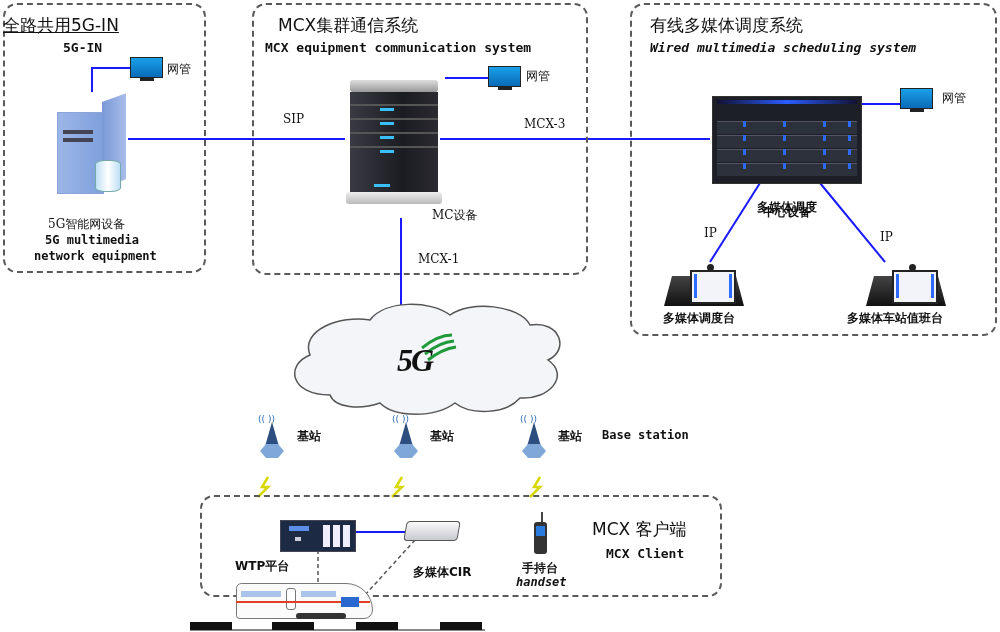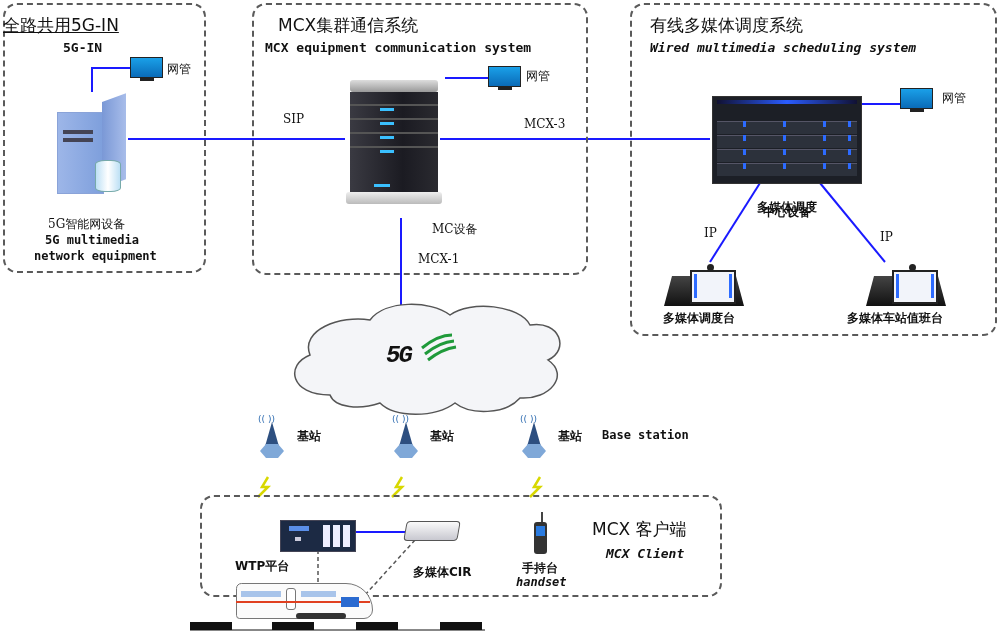--- a/index.html
+++ b/index.html
@@ -108,21 +108,21 @@
   <div style="position:absolute; left:0; top:38px; width:88px; height:2px; background:#555;"></div>
   <div style="position:absolute; left:0; top:52px; width:88px; height:2px; background:#555;"></div>
   <div style="position:absolute; left:0; top:66px; width:88px; height:2px; background:#555;"></div>
   <div style="position:absolute; left:30px; top:28px; width:14px; height:3px; background:#3ac0ff;"></div>
   <div style="position:absolute; left:30px; top:42px; width:14px; height:3px; background:#3ac0ff;"></div>
   <div style="position:absolute; left:30px; top:56px; width:14px; height:3px; background:#3ac0ff;"></div>
   <div style="position:absolute; left:30px; top:70px; width:14px; height:3px; background:#3ac0ff;"></div>
   <div style="position:absolute; left:24px; top:104px; width:16px; height:3px; background:#3ac0ff;"></div>
   <div style="position:absolute; left:-4px; top:112px; width:96px; height:12px; background:linear-gradient(#eee,#bbb); border-radius:3px;"></div>
 </div>
-<div class="abs lbl" style="left:432px; top:221px;">MC设备</div>
+<div class="abs lbl" style="left:432px; top:207px;">MC设备</div>
 <div class="abs lbl" style="left:418px; top:252px;">MCX-1</div>
 
 <div class="box" style="left:630px; top:3px; width:367px; height:333px;"></div>
 <div class="abs title-cn" style="left:650px; top:14px;text-align:right;">有线多媒体调度系统</div>
 <div class="abs title-en" style="left:650px; top:40px;font-style:italic;">Wired multimedia scheduling system</div>
 
 <div class="abs" style="left:900px; top:88px; width:33px; height:24px;">
   <div style="width:31px; height:19px; background:linear-gradient(#1aa0e8,#0a6bb8); border:1px solid #222;"></div>
   <div style="width:14px; height:3px; background:#222; margin:0 auto;"></div>
 </div>
@@ -158,21 +158,21 @@
 <div class="abs" style="left:866px; top:262px; width:80px; height:44px;">
   <div style="position:absolute; left:0; top:14px; width:80px; height:30px; background:linear-gradient(#444,#111); clip-path:polygon(10% 0,90% 0,100% 100%,0 100%);"></div>
   <div style="position:absolute; left:26px; top:8px; width:42px; height:30px; background:#f2f4fa; border:2px solid #222;">
     <div style="position:absolute; left:2px; top:2px; width:3px; height:24px; background:#2d6bff;"></div>
     <div style="position:absolute; right:2px; top:2px; width:3px; height:24px; background:#2d6bff;"></div>
   </div>
   <div style="position:absolute; left:43px; top:2px; width:7px; height:7px; border-radius:50%; background:#222;"></div>
 </div>
 <div class="abs lbl-b" style="left:847px; top:310px;">多媒体车站值班台</div>
 
-<div class="abs" style="left:386px; top:342px; font-family:Liberation Mono, monospace; font-weight:bold; font-size:24px; font-style:italic; letter-spacing:-2px;">5G</div>
+<div class="abs" style="left:397px; top:342px; font-family:Liberation Serif, serif; font-weight:bold; font-size:32px; font-style:italic; letter-spacing:-2px;">5G</div>
 
 <div class="abs" style="left:258px; top:414px; width:30px; height:50px;">
   <div style="position:absolute; left:0; top:0; font-size:9px; color:#2d6bb0; font-family:'DejaVu Sans',sans-serif;">(( ))</div>
   <div style="position:absolute; left:6px; top:8px; width:0; height:0; border-left:8px solid transparent; border-right:8px solid transparent; border-bottom:28px solid #2d4f80;"></div>
   <div style="position:absolute; left:2px; top:30px; width:24px; height:14px; background:#7fa8d8; clip-path:polygon(25% 0,75% 0,100% 50%,75% 100%,25% 100%,0 50%);"></div>
 </div>
 <div class="abs lbl-b" style="left:297px; top:428px;">基站</div>
 
 <div class="abs" style="left:392px; top:414px; width:30px; height:50px;">
   <div style="position:absolute; left:0; top:0; font-size:9px; color:#2d6bb0; font-family:'DejaVu Sans',sans-serif;">(( ))</div>
@@ -184,21 +184,21 @@
 <div class="abs" style="left:520px; top:414px; width:30px; height:50px;">
   <div style="position:absolute; left:0; top:0; font-size:9px; color:#2d6bb0; font-family:'DejaVu Sans',sans-serif;">(( ))</div>
   <div style="position:absolute; left:6px; top:8px; width:0; height:0; border-left:8px solid transparent; border-right:8px solid transparent; border-bottom:28px solid #2d4f80;"></div>
   <div style="position:absolute; left:2px; top:30px; width:24px; height:14px; background:#7fa8d8; clip-path:polygon(25% 0,75% 0,100% 50%,75% 100%,25% 100%,0 50%);"></div>
 </div>
 <div class="abs lbl-b" style="left:558px; top:428px;">基站</div>
 <div class="abs mono-b" style="left:602px; top:428px;">Base station</div>
 
 <div class="box" style="left:200px; top:495px; width:522px; height:102px;"></div>
 <div class="abs title-cn" style="left:592px; top:518px;">MCX 客户端</div>
-<div class="abs title-en" style="left:606px; top:546px;font-style:italic;">MCX Client</div>
+<div class="abs title-en" style="left:606px; top:546px;">MCX Client</div>
 
 <div class="abs" style="left:280px; top:520px; width:74px; height:30px; background:#1c2a44; border:1px solid #445;">
   <div style="position:absolute; left:8px; top:5px; width:20px; height:5px; background:#5a8ee8;"></div>
   <div style="position:absolute; left:14px; top:16px; width:6px; height:4px; background:#ccd;"></div>
   <div style="position:absolute; left:42px; top:4px; width:7px; height:22px; background:#eef;"></div>
   <div style="position:absolute; left:52px; top:4px; width:7px; height:22px; background:#eef;"></div>
   <div style="position:absolute; left:62px; top:4px; width:7px; height:22px; background:#eef;"></div>
 </div>
 <div class="abs lbl-b" style="left:235px; top:558px;">WTP平台</div>
 

